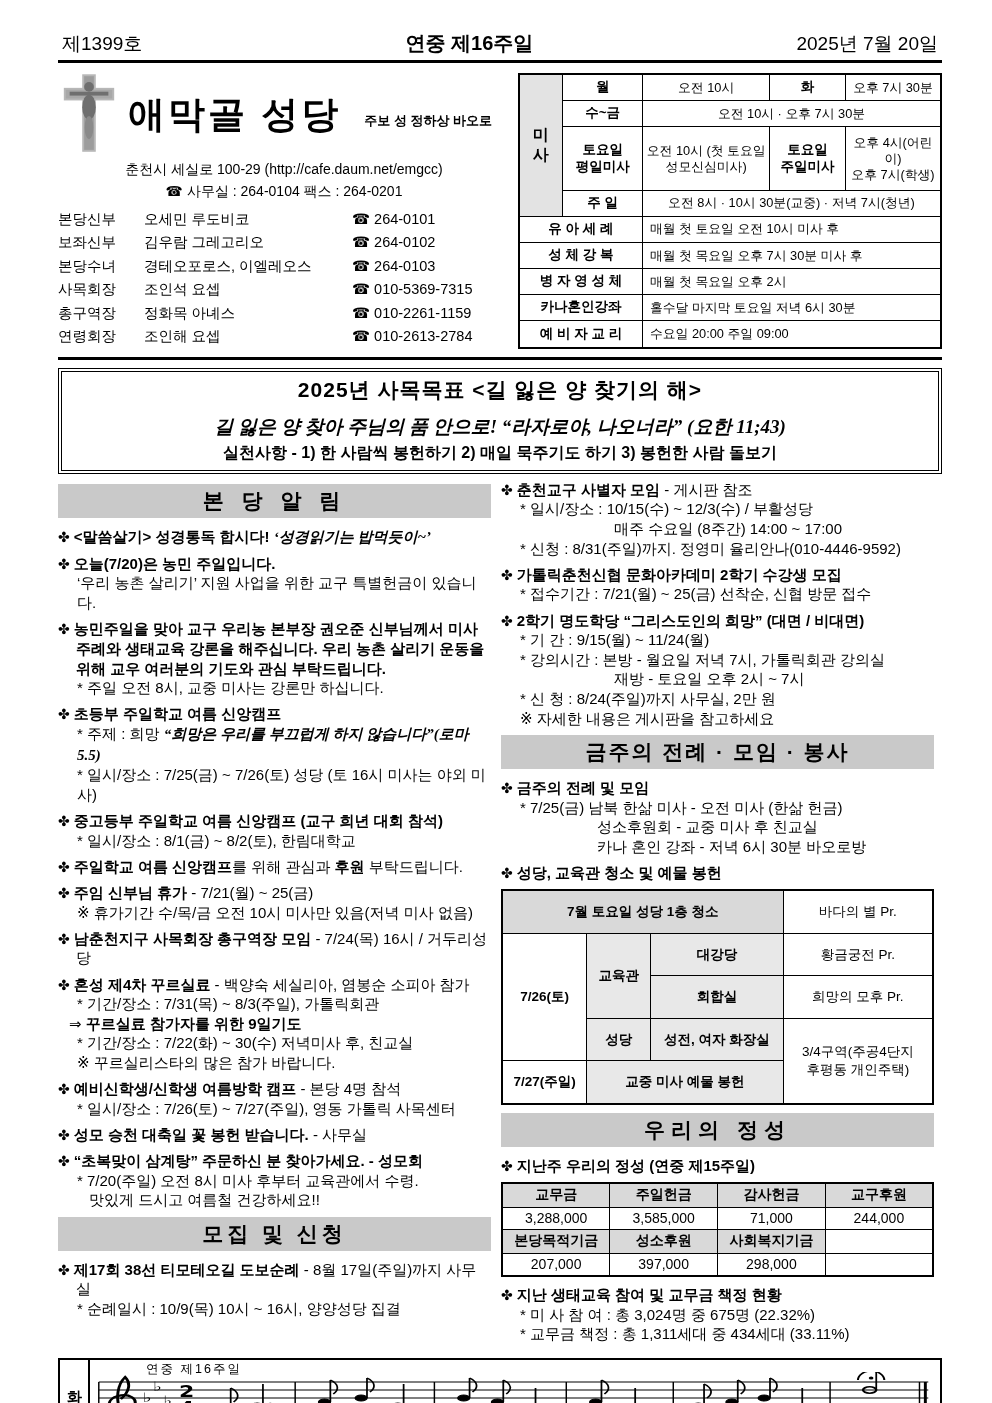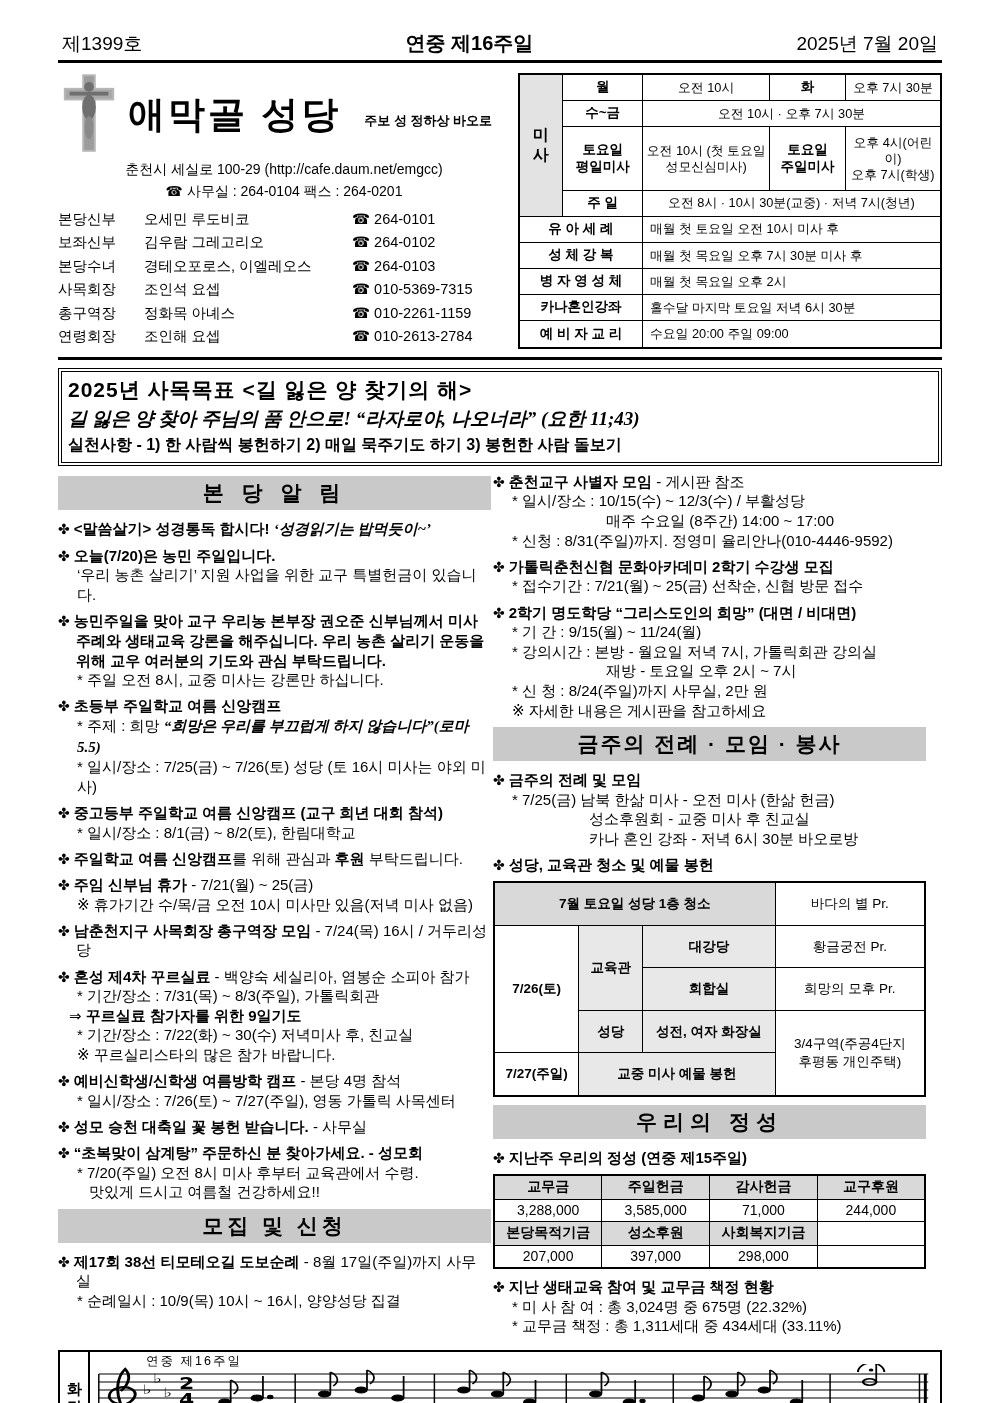--- a/index.html
+++ b/index.html
@@ -22,26 +22,26 @@
   .srow{display:grid;grid-template-columns:86px 1fr 158px;font-size:14.5px;line-height:1.62}
   
   table{border-collapse:collapse}
   .mass{width:424px;font-size:12.8px;border:2px solid #000;margin-top:2px}
   .mass td{border:1px solid #000;text-align:center;padding:2px 2px;line-height:1.25}
   .mass .lab{font-weight:bold;font-size:13.5px}
   .mass .big{background:#e3e3e3;font-weight:bold;font-size:16px;letter-spacing:1px}
   .pre{white-space:pre-line}
   .mass .lft{text-align:left;padding-left:7px}
   
-  .goal{border:4px double #000;margin:8px 0 6px 0;padding:4px 6px 6px 6px;text-align:left}
+  .goal{border:4px double #000;margin:8px 0 6px 0;padding:4px 6px 6px 6px;text-align:center}
   .goal .g1{font-weight:800;font-size:21px;letter-spacing:1px}
-  .goal .g2{font-family:"Liberation Serif","DejaVu Serif",serif;font-style:italic;font-weight:bold;font-size:19px;margin-top:2px}
+  .goal .g2{font-family:"Liberation Serif","DejaVu Serif",serif;font-style:italic;font-weight:bold;font-size:19px;margin-top:10px}
   .goal .g3{font-size:16px;margin-top:3px;font-weight:bold}
   
-  .cols{display:flex;gap:2px;margin-top:0}
+  .cols{display:flex;gap:10px;margin-top:0}
   .col{width:433px}
   .sec-h{background:#c9c9c9;text-align:center;font-weight:800;font-size:21px;padding:3px 0;margin:4px 0 9px 0}
   .ls6{letter-spacing:6px}.ls4{letter-spacing:4px}.ls2{letter-spacing:2px}
   .notice{margin-bottom:6.5px;font-size:15px;line-height:1.31}
   .nhead{padding-left:18px;text-indent:-18px}
   .bullet{margin-right:4px;font-size:14px}
   .b{font-weight:bold}
   .hand{font-family:"Liberation Serif","DejaVu Serif",serif;font-style:italic;font-weight:bold}
   .nsub{padding-left:19px}
   .ind0{padding-left:11px}

